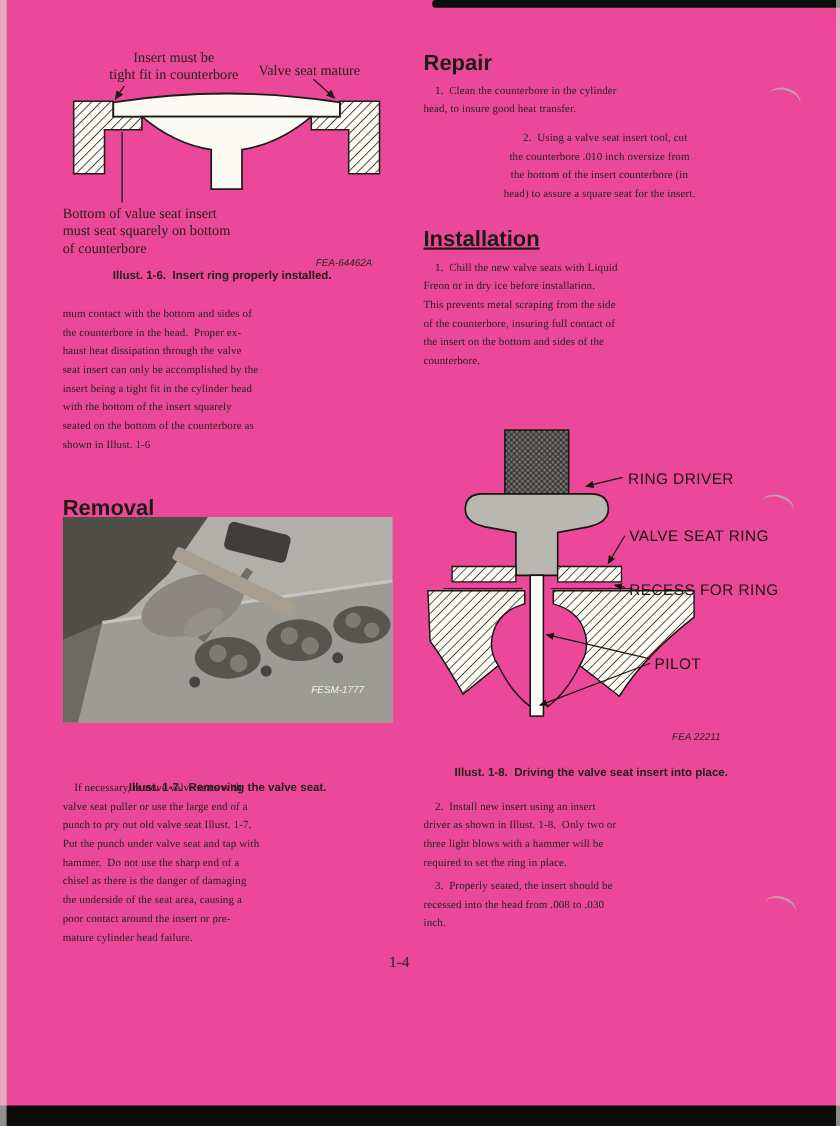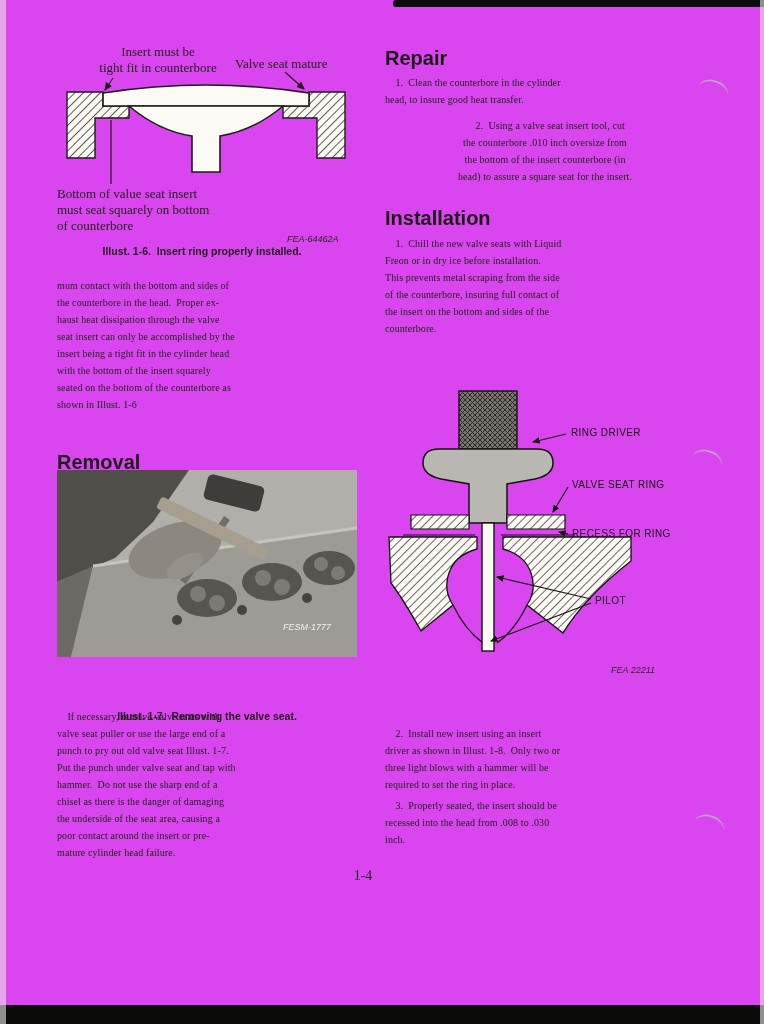--- a/index.html
+++ b/index.html
@@ -1,19 +1,19 @@
 <!DOCTYPE html>
 <html><head>
 <meta charset="utf-8">
 <style>
   * { margin:0; padding:0; box-sizing:border-box; }
   html,body { background:#777; }
   .page {
     position:relative; width:764px; height:1024px;
-    background:#d946ef; overflow:hidden;
+    background:#ec4899; overflow:hidden;
     font-family:"Liberation Serif", serif; color:#1d1c18;
   }
   .abs { position:absolute; }
   .body-text {
     font-size:10px; line-height:17px; white-space:pre-wrap;
     color:#24231e; letter-spacing:0.1px;
   }
   .heading {
     font-family:"Liberation Sans", sans-serif; font-weight:bold;
     font-size:20px; color:#1c1b17;
@@ -23,21 +23,21 @@
     font-size:10.5px; color:#201f1a; text-align:center; white-space:pre-wrap;
   }
   .figlabel {
     font-size:13px; line-height:16px; white-space:pre-wrap; color:#23221d;
   }
   .figcode {
     font-family:"Liberation Sans", sans-serif; font-style:italic;
     font-size:9px; color:#2a2923;
   }
   .calloutlabel {
-    font-family:"Liberation Sans", sans-serif; font-size:10px;
+    font-family:"Liberation Sans", sans-serif; font-size:14px;
     letter-spacing:0.4px; color:#17160f; white-space:nowrap;
   }
   .photocode {
     font-family:"Liberation Sans", sans-serif; font-style:italic;
     font-size:9px; color:#f2f1ec; white-space:nowrap;
   }
   .pagenum { font-size:14px; text-align:center; color:#24231e; }
   .scanbar { background:#0b0b0a; }
   .curl {
     border:0; border-top:2px solid #b9b8b1; border-radius:50%;
@@ -143,21 +143,21 @@
 mature cylinder head failure.</div>
 
   <div class="abs heading" style="left:385px; top:47px;">Repair</div>
   <div class="abs body-text" style="left:385px; top:74px; width:320px;">    1.  Clean the counterbore in the cylinder
 head, to insure good heat transfer.</div>
   <div class="abs body-text" style="left:385px; top:117px; width:320px;text-align:center;">    2.  Using a valve seat insert tool, cut
 the counterbore .010 inch oversize from
 the bottom of the insert counterbore (in
 head) to assure a square seat for the insert.</div>
 
-  <div class="abs heading" style="left:385px; top:207px;">Installation</div>
+  <div class="abs heading" style="left:385px; top:207px;text-decoration:underline;">Installation</div>
   <div class="abs body-text" style="left:385px; top:235px; width:320px;">    1.  Chill the new valve seats with Liquid
 Freon or in dry ice before installation.
 This prevents metal scraping from the side
 of the counterbore, insuring full contact of
 the insert on the bottom and sides of the
 counterbore.</div>
 
   <div class="abs" style="left:385px; top:385px; width:310px; height:302px;">
     <svg class="abs" style="left:0; top:0;" width="310" height="302" viewBox="0 0 310 302">
       <defs>
@@ -195,20 +195,21 @@
       <line x1="183" y1="149" x2="174" y2="147" stroke="#17160f" stroke-width="1.1" marker-end="url(#arr18)"></line>
       <line x1="206" y1="214" x2="112" y2="192" stroke="#17160f" stroke-width="1.1" marker-end="url(#arr18)"></line>
       <line x1="206" y1="218" x2="106" y2="256" stroke="#17160f" stroke-width="1.1" marker-end="url(#arr18)"></line>
     </svg>
     <div class="abs calloutlabel" style="left:186px; top:42px;">RING DRIVER</div>
     <div class="abs calloutlabel" style="left:187px; top:94px;">VALVE SEAT RING</div>
     <div class="abs calloutlabel" style="left:187px; top:143px;">RECESS FOR RING</div>
     <div class="abs calloutlabel" style="left:210px; top:210px;">PILOT</div>
     <div class="abs figcode" style="left:226px; top:280px;">FEA 22211</div>
   </div>
+  <div class="abs caption" style="left:385px; top:696px; width:305px;">Illust. 1-8.  Driving the valve seat insert into place.</div>
 
   <div class="abs body-text" style="left:385px; top:725px; width:320px;">    2.  Install new insert using an insert
 driver as shown in Illust. 1-8.  Only two or
 three light blows with a hammer will be
 required to set the ring in place.</div>
   <div class="abs body-text" style="left:385px; top:797px; width:320px;">    3.  Properly seated, the insert should be
 recessed into the head from .008 to .030
 inch.</div>
 
   <div class="abs pagenum" style="left:57px; top:868px; width:612px;">1-4</div>

